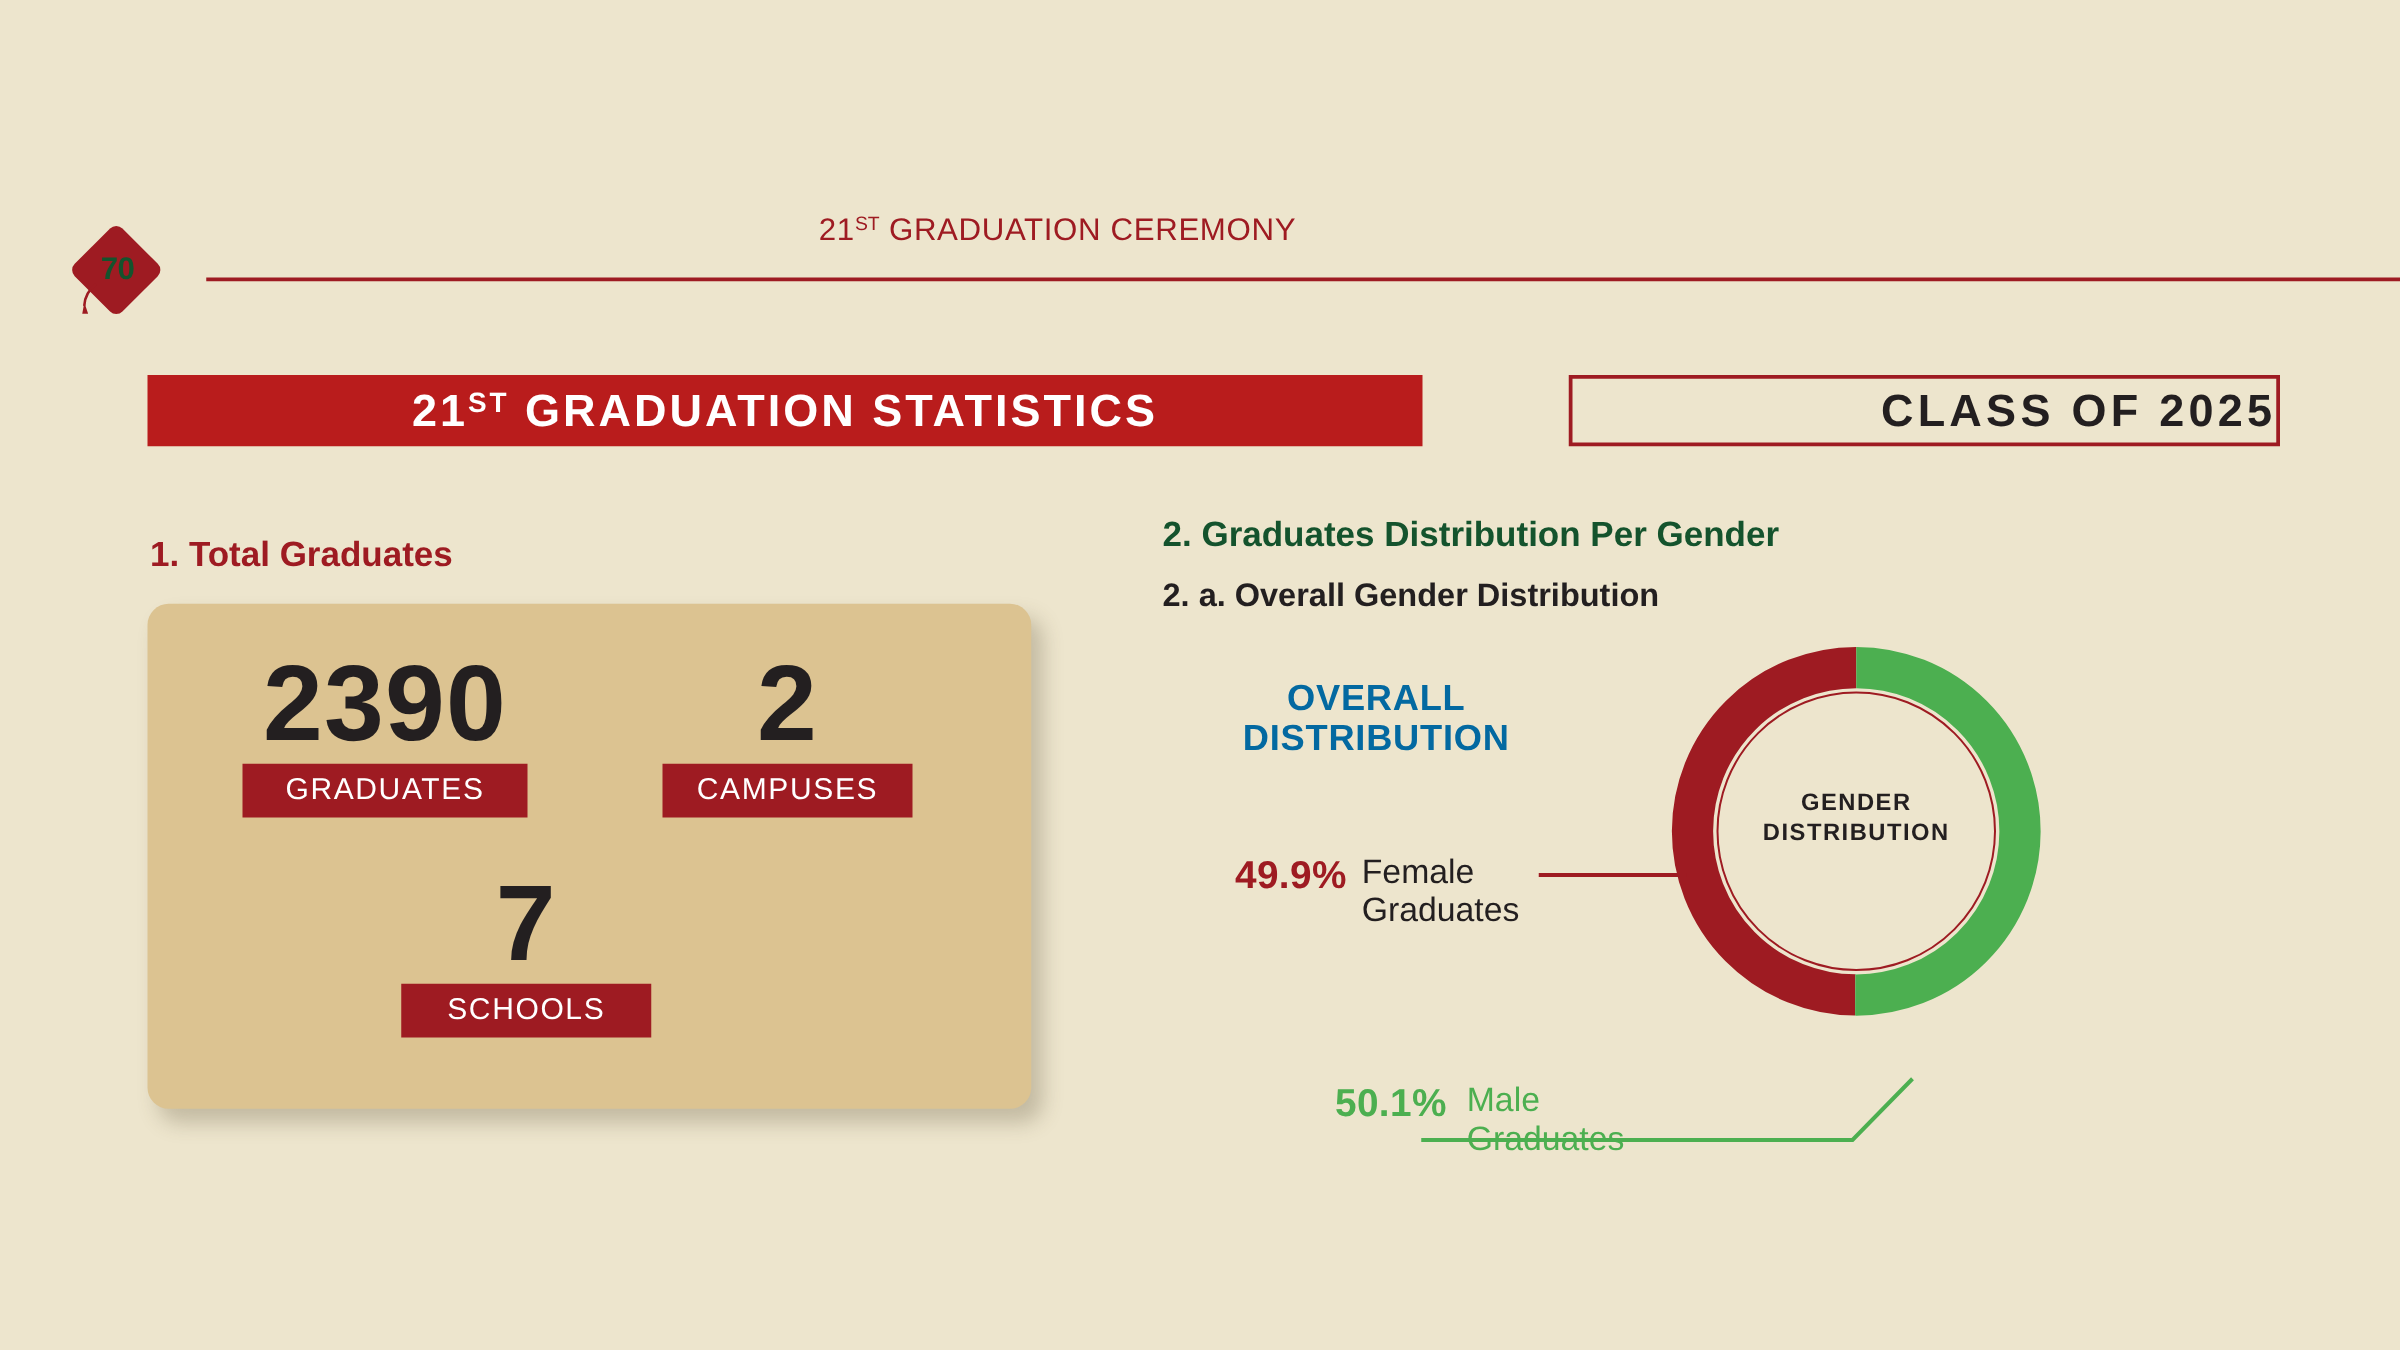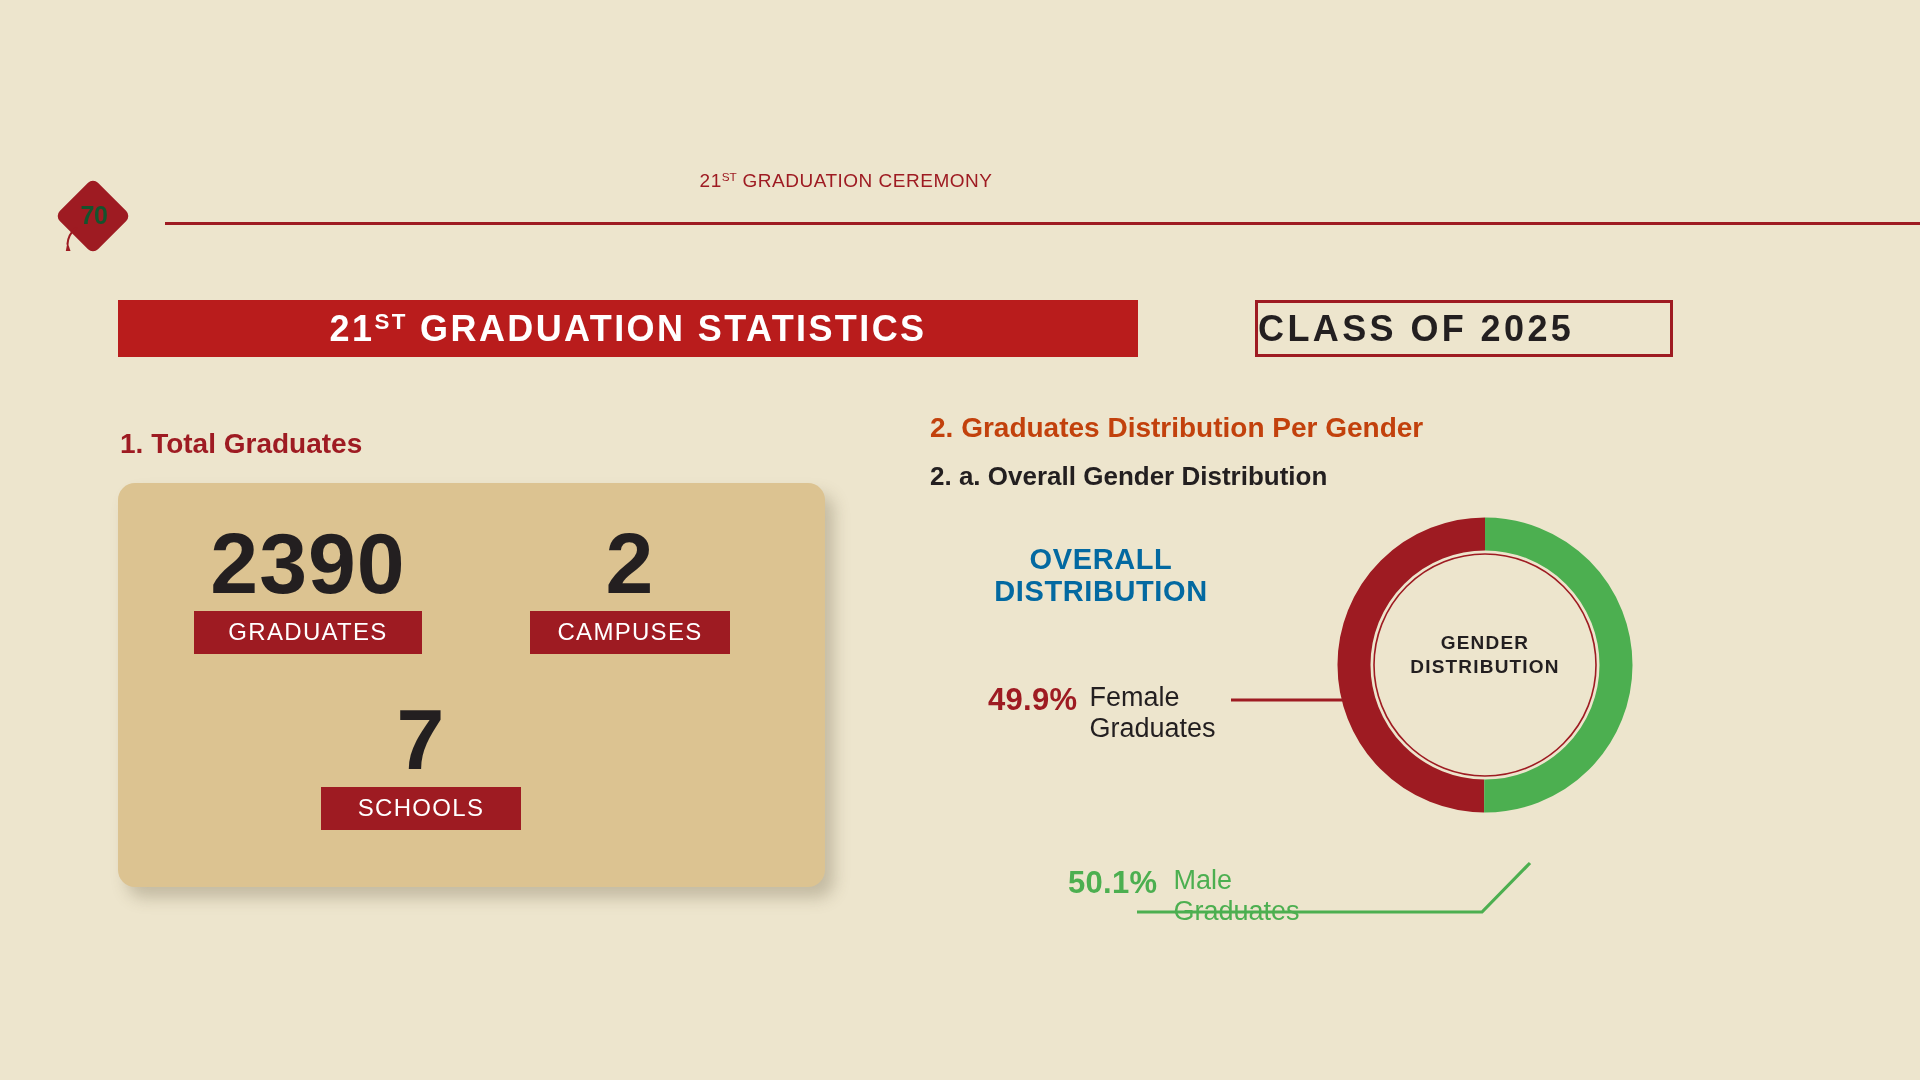--- a/index.html
+++ b/index.html
@@ -31,21 +31,21 @@
     width: 1755px;
     height: 3px;
     background: #9E1B22;
   }
   #header-title {
     position: absolute;
     left: 0;
     top: 0;
     width: 1692px;
     text-align: center;
-    font-size: 19px;
+    font-size: 25px;
     letter-spacing: 0.5px;
     color: #9E1B22;
     font-weight: 400;
   }
   #header-title sup {
     font-size: 0.62em;
     vertical-align: 0.52em;
     letter-spacing: 0;
   }
 
@@ -114,28 +114,28 @@
     letter-spacing: 2.4px;
   }
   #banner-left-text sup {
     font-size: 0.62em;
     vertical-align: 0.52em;
   }
   #banner-right {
     position: absolute;
     left: 1137px;
     top: 0;
-    width: 418px;
+    width: 569px;
     height: 57px;
     box-sizing: border-box;
     border: 3px solid #9E1B22;
     background: #EDE5CD;
     display: flex;
     align-items: center;
-    justify-content: flex-start;
+    justify-content: flex-end;
   }
   #banner-right-text {
     color: #231F20;
     font-size: 36px;
     font-weight: bold;
     letter-spacing: 3.4px;
   }
 
   
   .sec-head {
@@ -146,21 +146,21 @@
   }
   #head-total {
     left: 120px;
     top: 412px;
     color: #9E1B22;
     margin-top: 16px;
   }
   #head-gender {
     left: 930px;
     top: 412px;
-    color: #c2410c;
+    color: #14532d;
   }
   #head-overall-sub {
     left: 930px;
     top: 461px;
     color: #231F20;
     font-size: 26px;
   }
 
   
   #stats-card {

